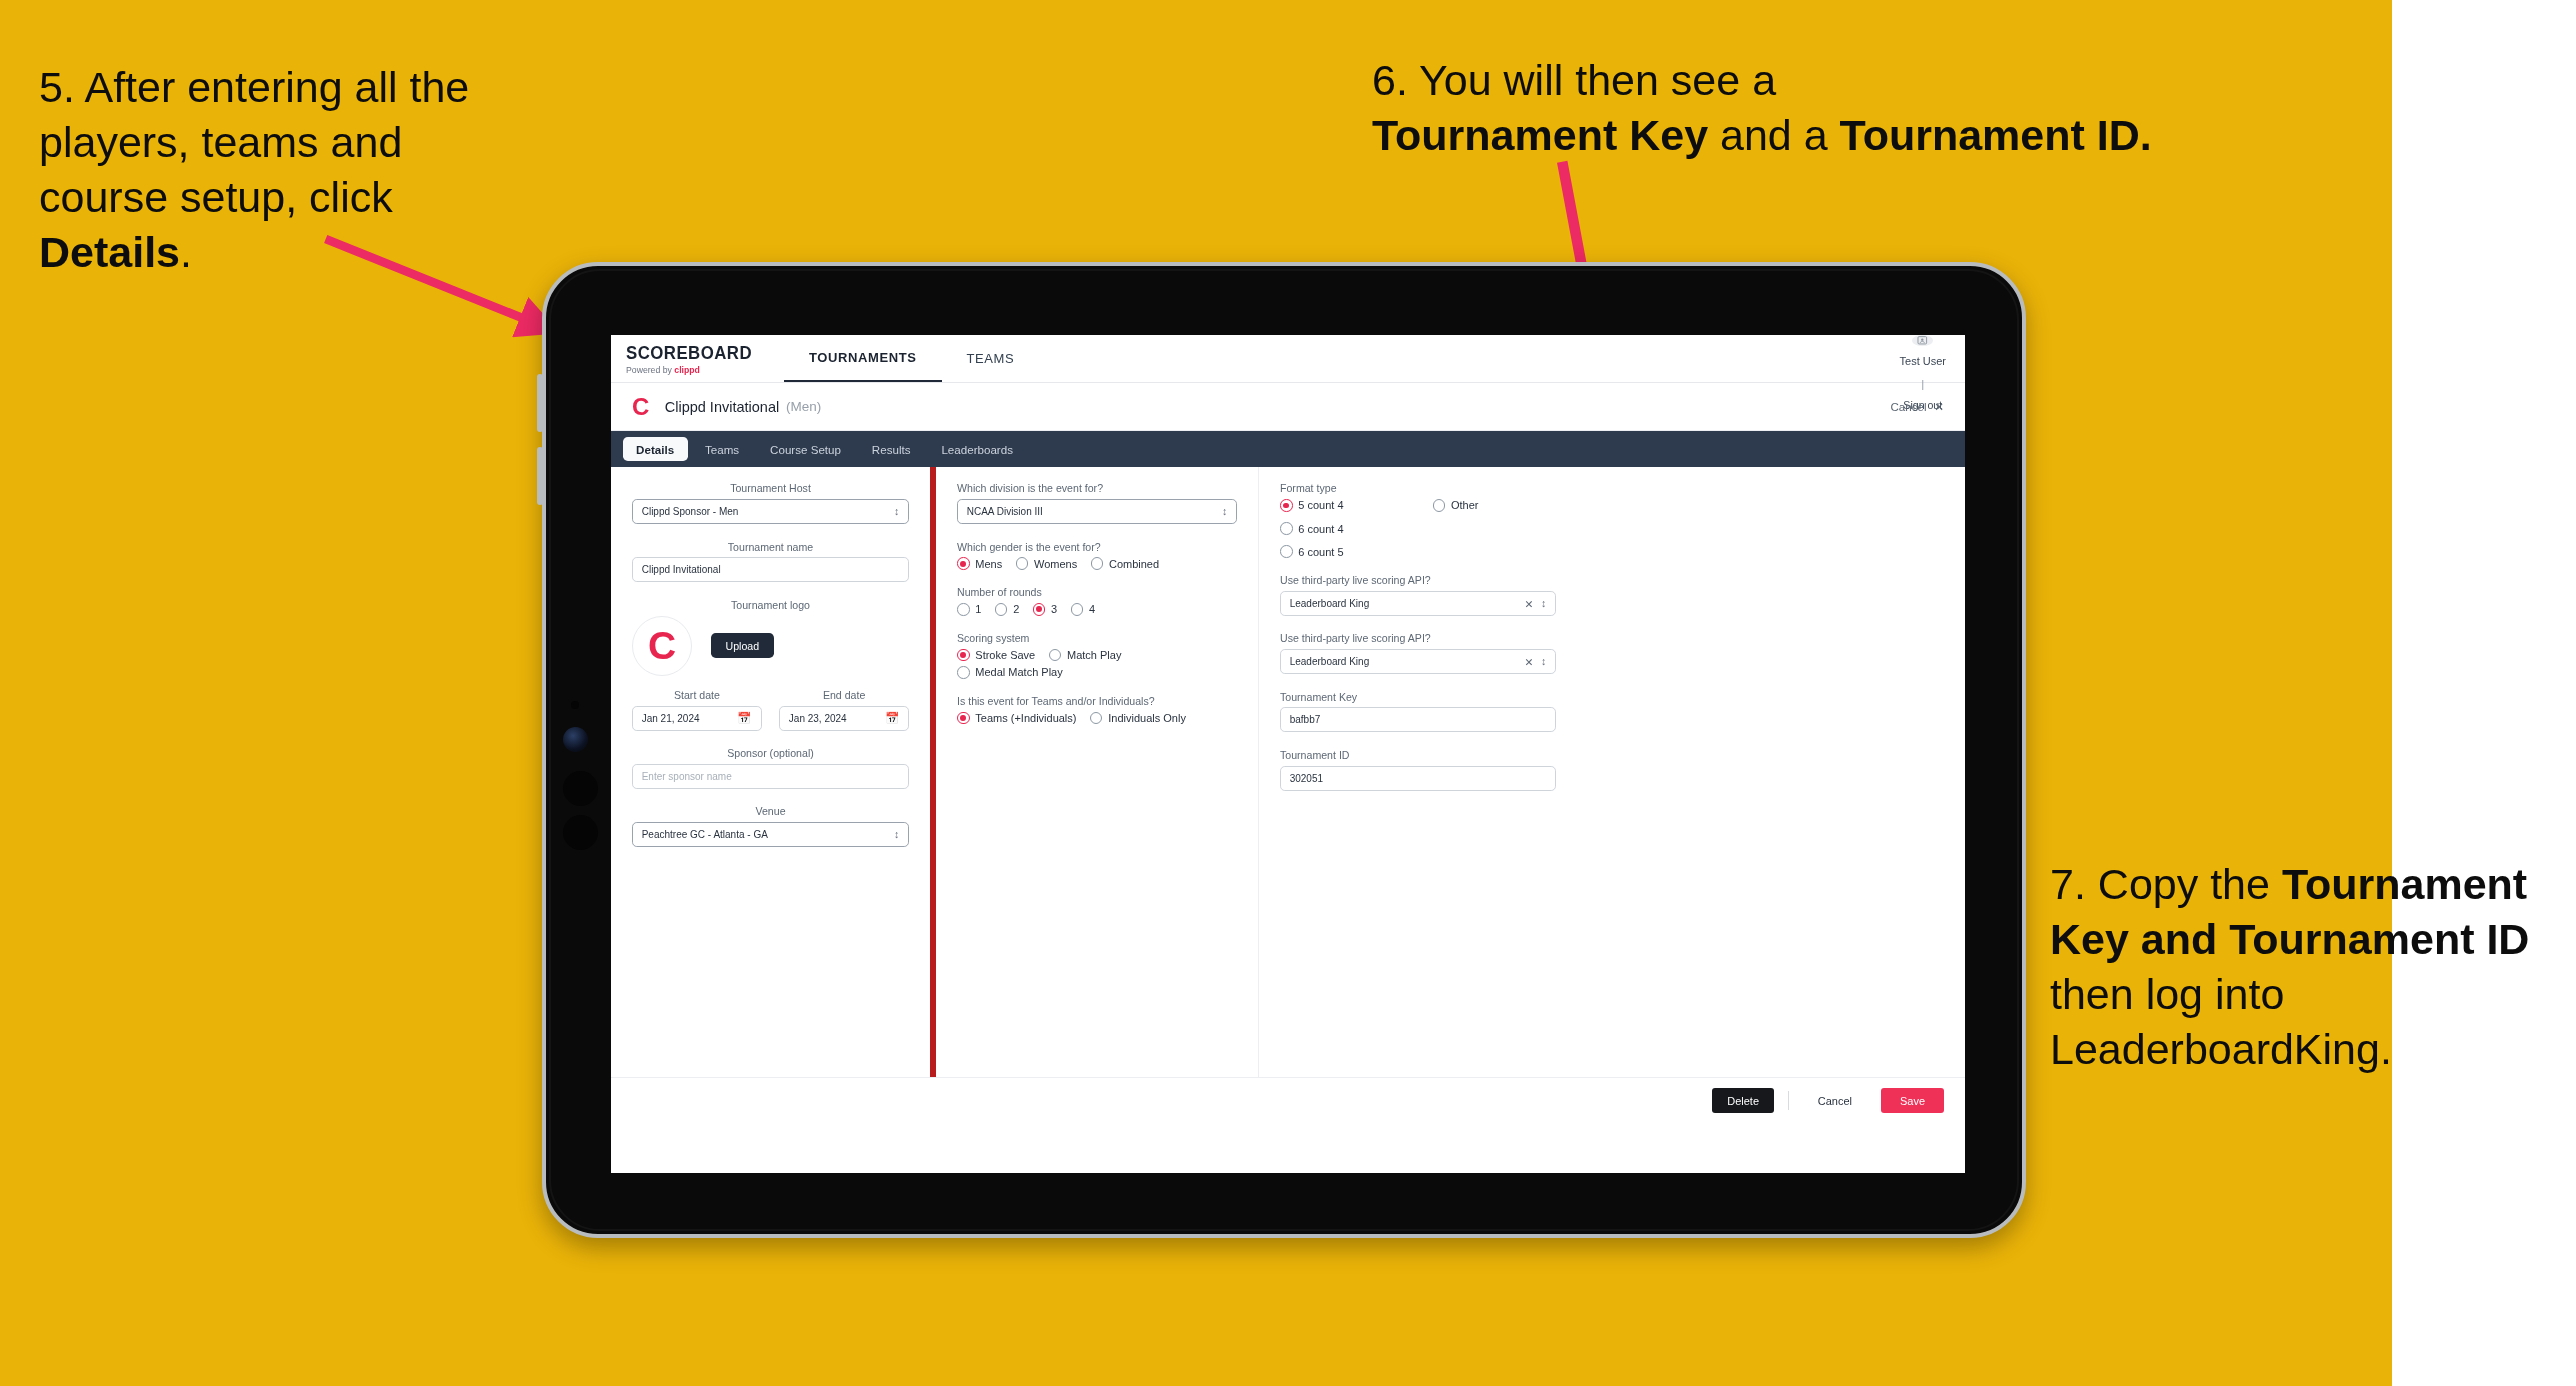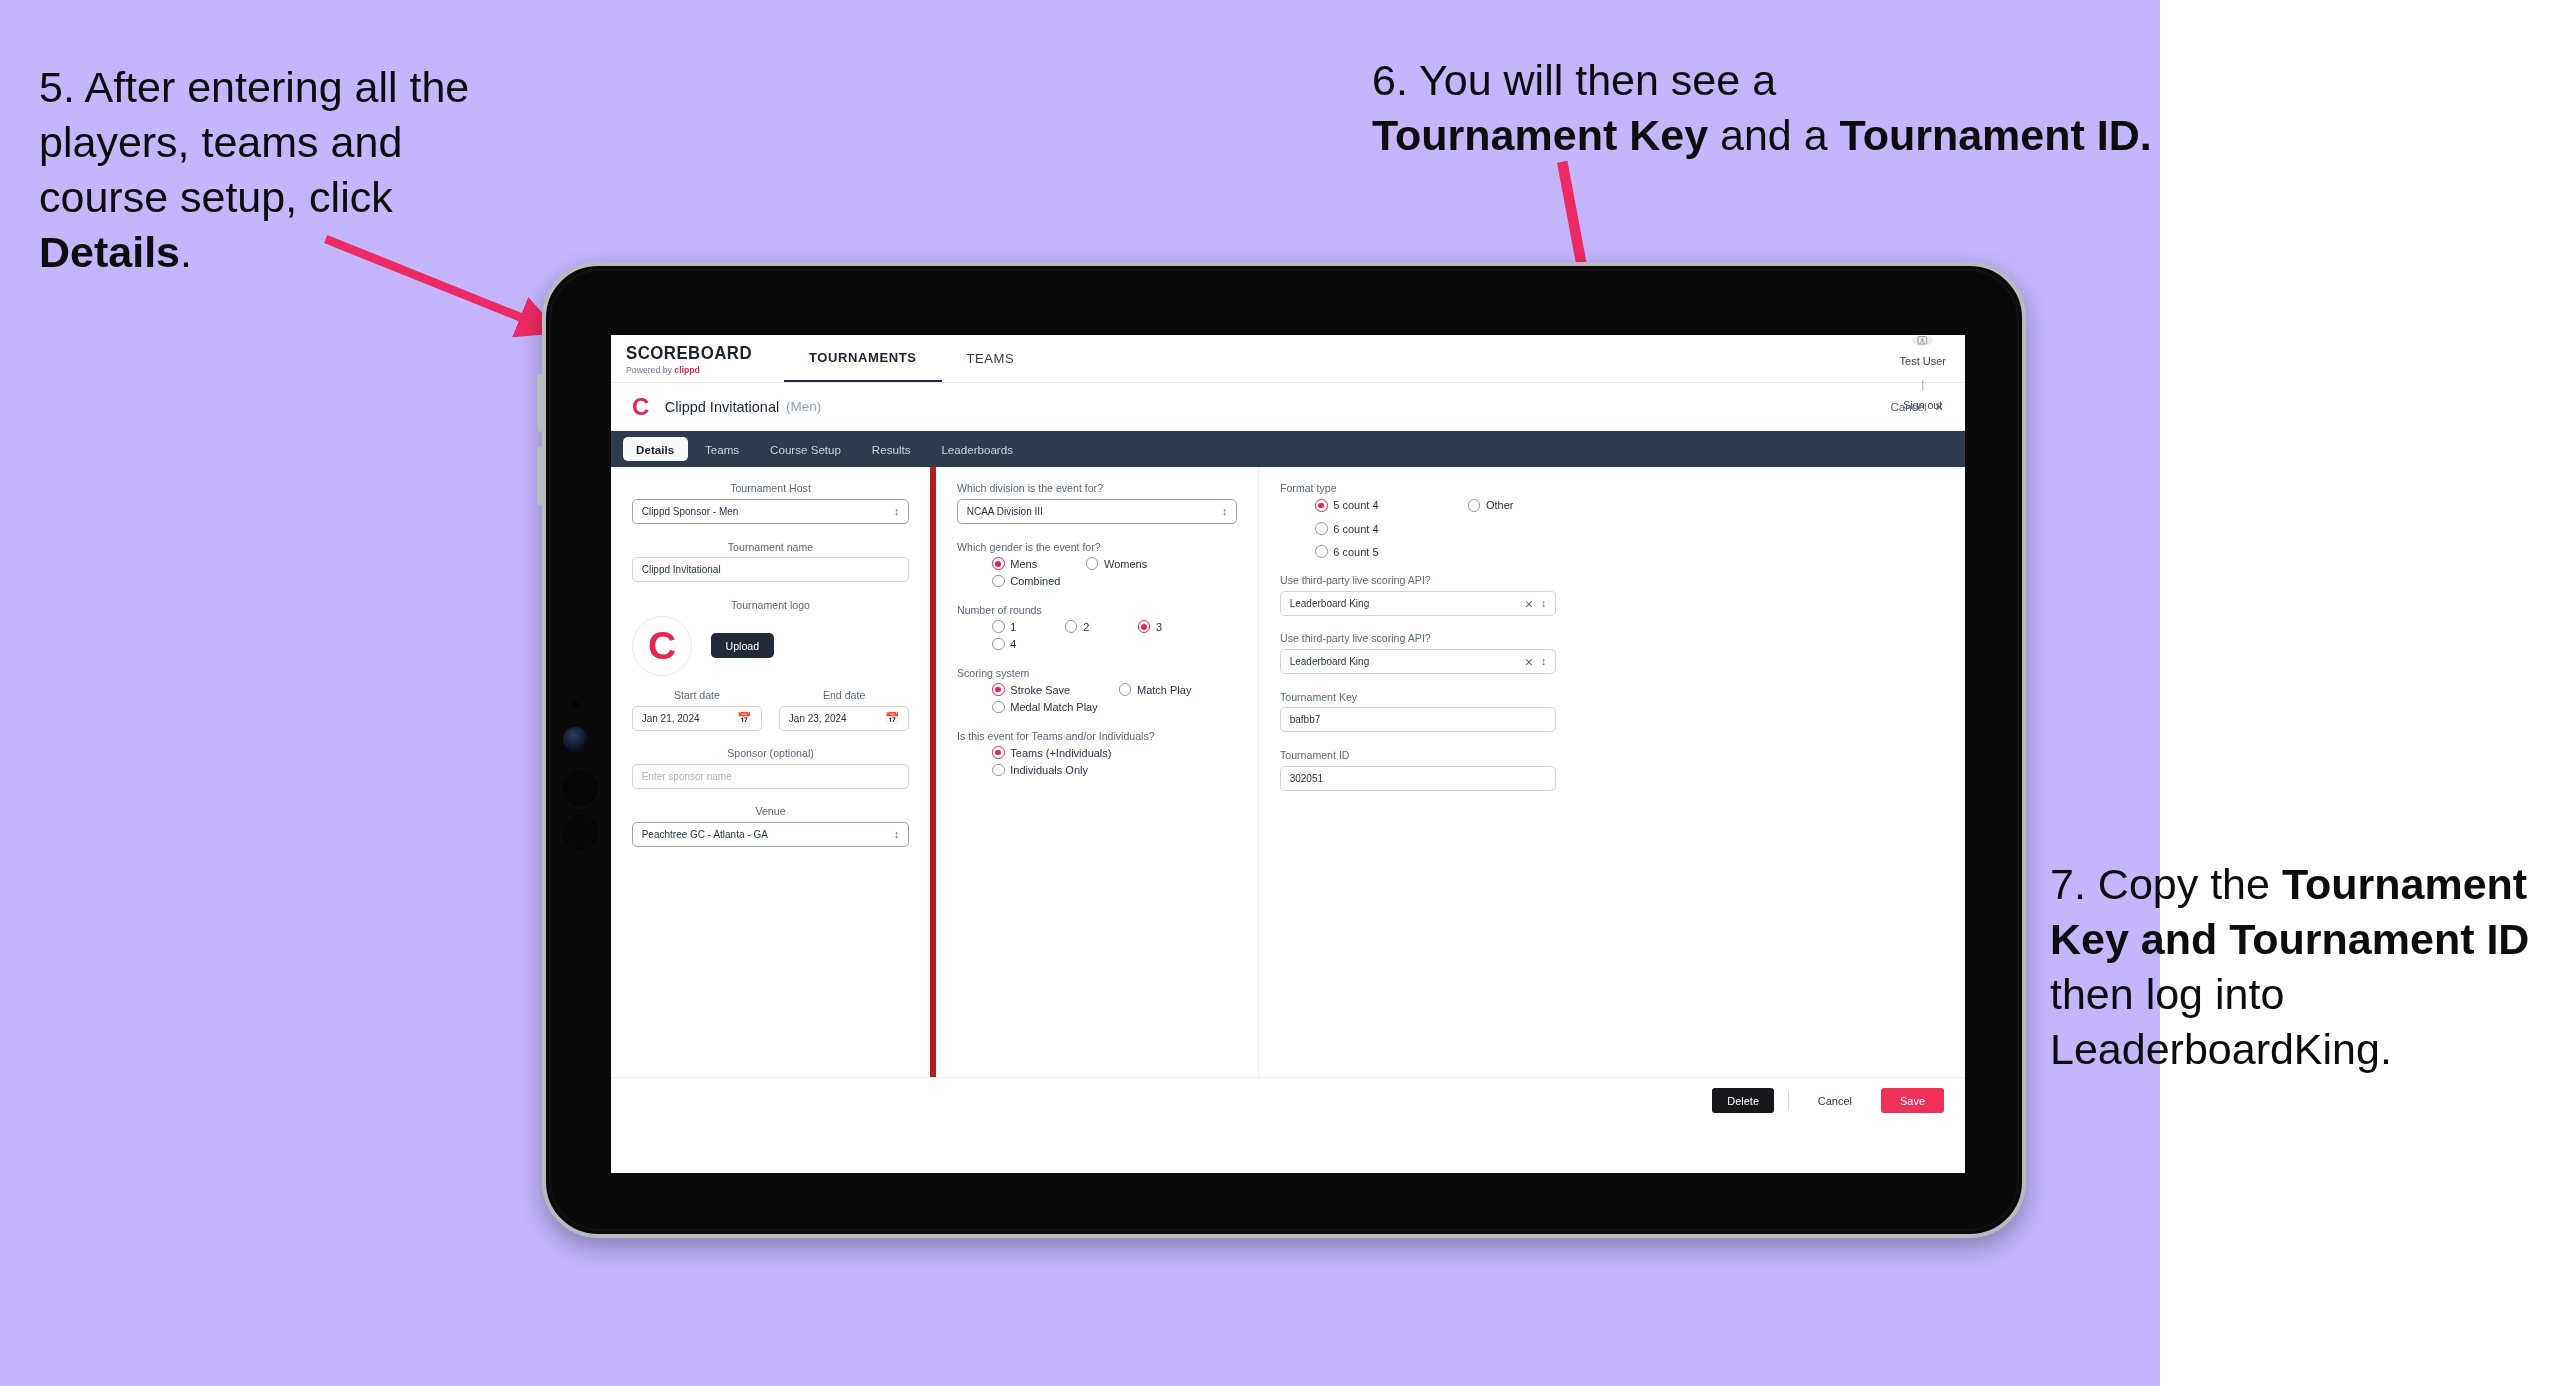--- a/index.html
+++ b/index.html
@@ -2,21 +2,21 @@
 <html><head>
 <meta charset="utf-8">
 <style>
   * { box-sizing: border-box; margin: 0; padding: 0; }
   html, body {
     width: 2576px; height: 1386px;
     background: #ffffff;
     font-family: "Liberation Sans", sans-serif;
     overflow: hidden;
   }
-  #stage { position: relative; width: 2160px; height: 1386px; background:#c4b5fd; }
+  #stage { position: relative; width: 2392px; height: 1386px; background:#eab308; }
 
   
   .annot { position: absolute; color: #0d0d0d; line-height: 1.28; }
   .annot b { font-weight: 700; }
   #annot-5 { left: 39px; top: 60px; width: 453px; font-size: 43px; }
   #annot-6 { left: 1372px; top: 53px; width: 1108px; font-size: 43px; }
   #annot-7 { left: 2050px; top: 857px; width: 539px; font-size: 43px; }
 
   
   .arrow-svg { position: absolute; pointer-events: none; }
@@ -110,21 +110,21 @@
   #logo-c { font-size: 39px; font-weight: 800; color:#e8254f; line-height:1;
             font-family:"Liberation Sans", sans-serif; }
   #upload-btn { background:#202a38; color:#fff; font-size: 10.6px; border-radius:4.8px;
                 padding: 6.7px 14.5px; cursor:pointer; }
 
   .date-row { display:flex; gap: 17.3px; }
   .date-col { flex:1; }
 
   
   .radio-row { display:flex; align-items:center; flex-wrap:wrap; gap: 4.8px 5.8px; margin-bottom: 2.9px; }
-  .radio-item { display:flex; align-items:center; gap:5.8px; margin-right: 7.7px; cursor:pointer;margin-left:35px; }
+  .radio-item { display:flex; align-items:center; gap:5.8px; margin-right: 7.7px; cursor:pointer; }
   .radio { width: 12.5px; height: 12.5px; border-radius:50%; border:1.5px solid #8d98a4;
            display:flex; align-items:center; justify-content:center; flex:0 0 auto; background:#fff; }
   .radio.on { border-color:#e8254f; }
   .radio.on::after { content:""; width: 5.8px; height: 5.8px; border-radius:50%; background:#e8254f; }
   .radio-label { font-size: 11px; color:#2a3340; }
 
   
   #format-grid { display:flex; }
   #format-col-a { width: 145px; }
   #format-col-b { flex:1; padding-left: 7.7px; }

